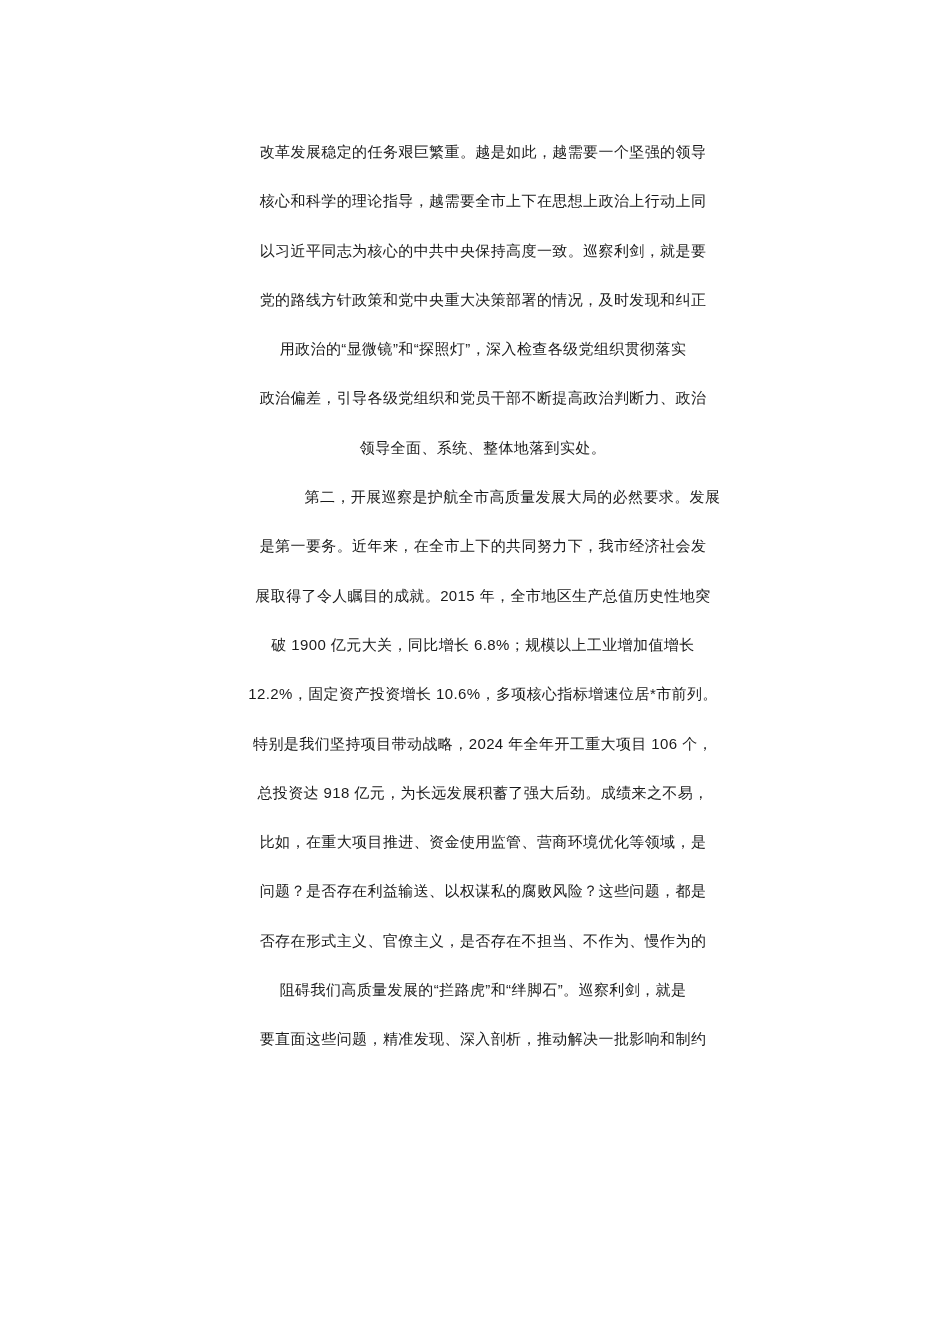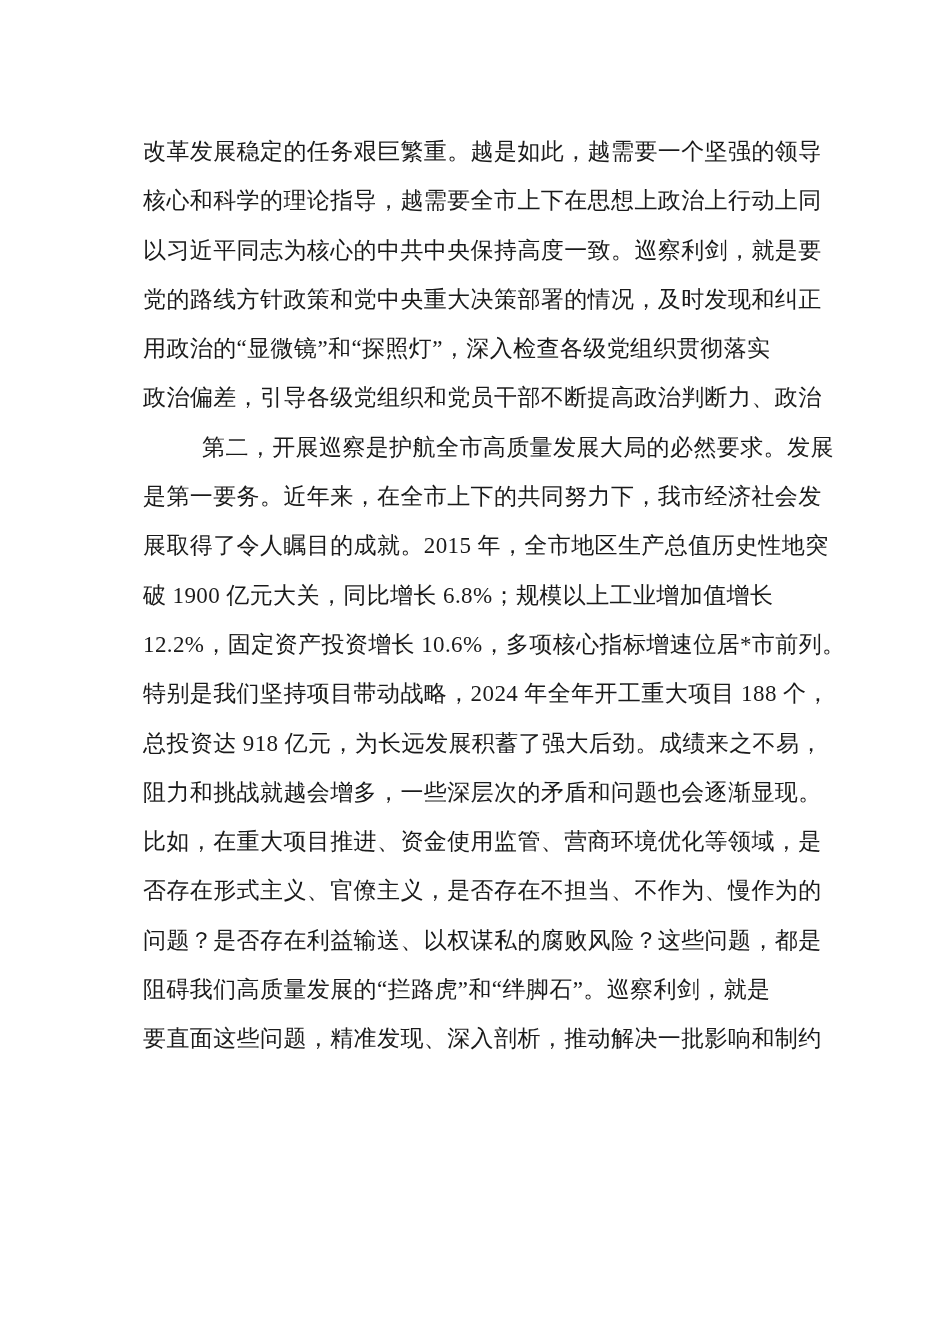--- a/index.html
+++ b/index.html
@@ -3,52 +3,53 @@
 <meta charset="utf-8">
 <style>
   html, body { margin: 0; padding: 0; background: #ffffff; }
   body { width: 950px; height: 1344px; position: relative; overflow: hidden; }
   .page {
     position: absolute;
     left: 143px;
     top: 130px;
     width: 680px;
     color: #1a1a1a;
-    font-family: Liberation Serif, serif;
-    font-size: 23px;
+    font-family: Liberation Sans, sans-serif;
+    font-size: 15px;
     letter-spacing: 0.4px;
+    text-align: center;
   }
   .line {
     display: block;
     height: 49.3px;
     line-height: 44px;
     white-space: nowrap;
   }
   .indent { padding-left: 59px; }
 </style>
 </head>
 <body>
 
 <div class="page">
   <div>
     <span class="line">改革发展稳定的任务艰巨繁重。越是如此，越需要一个坚强的领导</span>
     <span class="line">核心和科学的理论指导，越需要全市上下在思想上政治上行动上同</span>
     <span class="line">以习近平同志为核心的中共中央保持高度一致。巡察利剑，就是要</span>
     <span class="line">党的路线方针政策和党中央重大决策部署的情况，及时发现和纠正</span>
     <span class="line">用政治的“显微镜”和“探照灯”，深入检查各级党组织贯彻落实</span>
     <span class="line">政治偏差，引导各级党组织和党员干部不断提高政治判断力、政治</span>
+    <span class="line">领导全面、系统、整体地落到实处。</span>
   </div>
   <div>
     <span class="line indent">第二，开展巡察是护航全市高质量发展大局的必然要求。发展</span>
     <span class="line">是第一要务。近年来，在全市上下的共同努力下，我市经济社会发</span>
     <span class="line">展取得了令人瞩目的成就。2015 年，全市地区生产总值历史性地突</span>
     <span class="line">破 1900 亿元大关，同比增长 6.8%；规模以上工业增加值增长</span>
     <span class="line">12.2%，固定资产投资增长 10.6%，多项核心指标增速位居*市前列。</span>
-    <span class="line">特别是我们坚持项目带动战略，2024 年全年开工重大项目 188 个，</span>
+    <span class="line">特别是我们坚持项目带动战略，2024 年全年开工重大项目 106 个，</span>
     <span class="line">总投资达 918 亿元，为长远发展积蓄了强大后劲。成绩来之不易，</span>
-    <span class="line">阻力和挑战就越会增多，一些深层次的矛盾和问题也会逐渐显现。</span>
     <span class="line">比如，在重大项目推进、资金使用监管、营商环境优化等领域，是</span>
+    <span class="line">问题？是否存在利益输送、以权谋私的腐败风险？这些问题，都是</span>
     <span class="line">否存在形式主义、官僚主义，是否存在不担当、不作为、慢作为的</span>
-    <span class="line">问题？是否存在利益输送、以权谋私的腐败风险？这些问题，都是</span>
     <span class="line">阻碍我们高质量发展的“拦路虎”和“绊脚石”。巡察利剑，就是</span>
     <span class="line">要直面这些问题，精准发现、深入剖析，推动解决一批影响和制约</span>
   </div>
 </div>
 
 </body></html>

